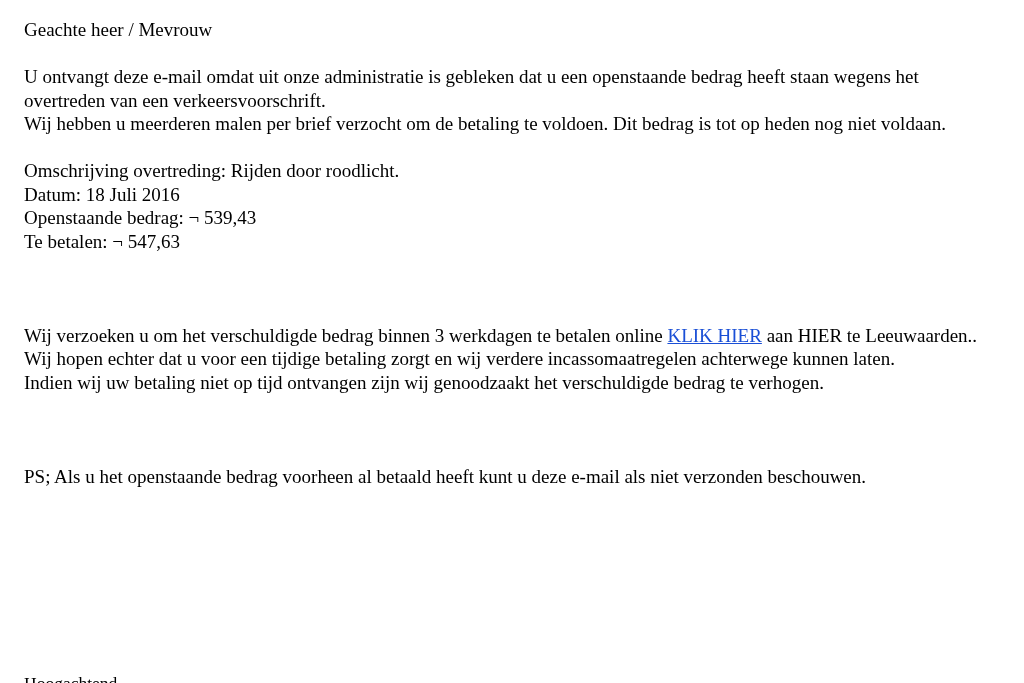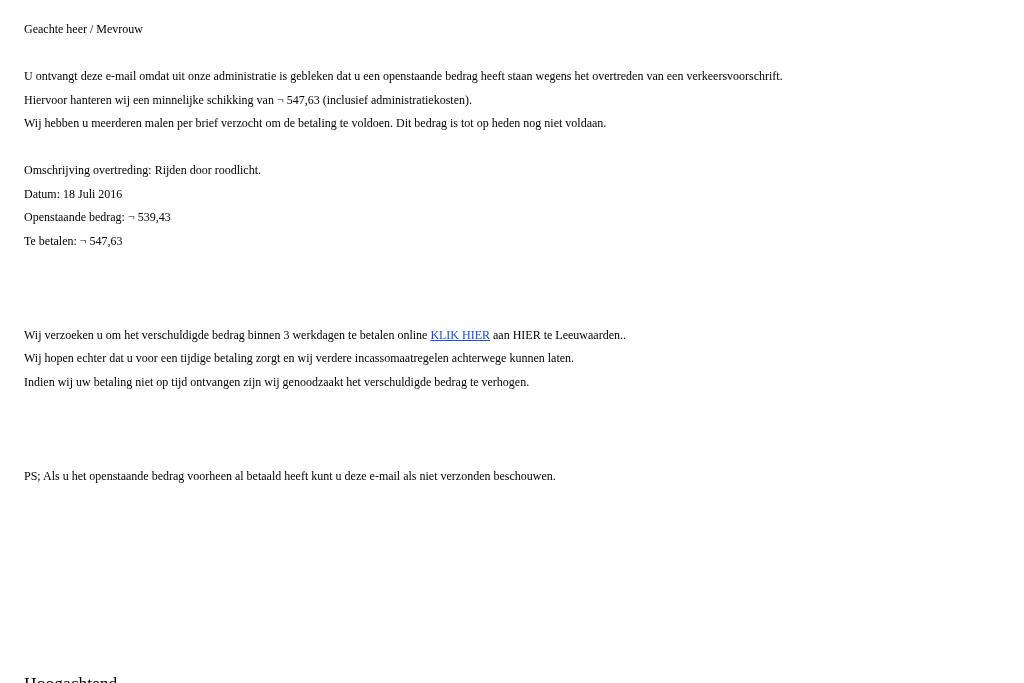--- a/index.html
+++ b/index.html
@@ -20,21 +20,21 @@
     height: 683px;
     background: #ffffff;
     padding: 0;
     box-sizing: border-box;
   }
   .body-text {
     position: absolute;
     left: 24px;
     top: 18px;
     width: 975px;
-    font-size: 12px;
+    font-size: 19px;
     line-height: 23.5px;
     color: #000000;
   }
   .para {
     margin: 0;
   }
   .spacer-lg {
     height: 23.5px;
   }
   .spacer-xl {
@@ -65,21 +65,20 @@
 
 <div class="page">
 
   <div class="body-text">
 
     <p class="para line">Geachte heer / Mevrouw</p>
 
     <div class="spacer-lg"></div>
 
     <p class="para line">U ontvangt deze e-mail omdat uit onze administratie is gebleken dat u een openstaande bedrag heeft staan wegens het overtreden van een verkeersvoorschrift.</p>
-    <p class="para line">Hiervoor hanteren wij een minnelijke schikking van ¬ 547,63 (inclusief administratiekosten).</p>
     <p class="para line">Wij hebben u meerderen malen per brief verzocht om de betaling te voldoen. Dit bedrag is tot op heden nog niet voldaan.</p>
 
     <div class="spacer-lg"></div>
 
     <p class="para line">Omschrijving overtreding: Rijden door roodlicht.</p>
     <p class="para line">Datum: 18 Juli 2016</p>
     <p class="para line">Openstaande bedrag: ¬ 539,43</p>
     <p class="para line">Te betalen: ¬ 547,63</p>
 
     <div class="spacer-xl"></div>

